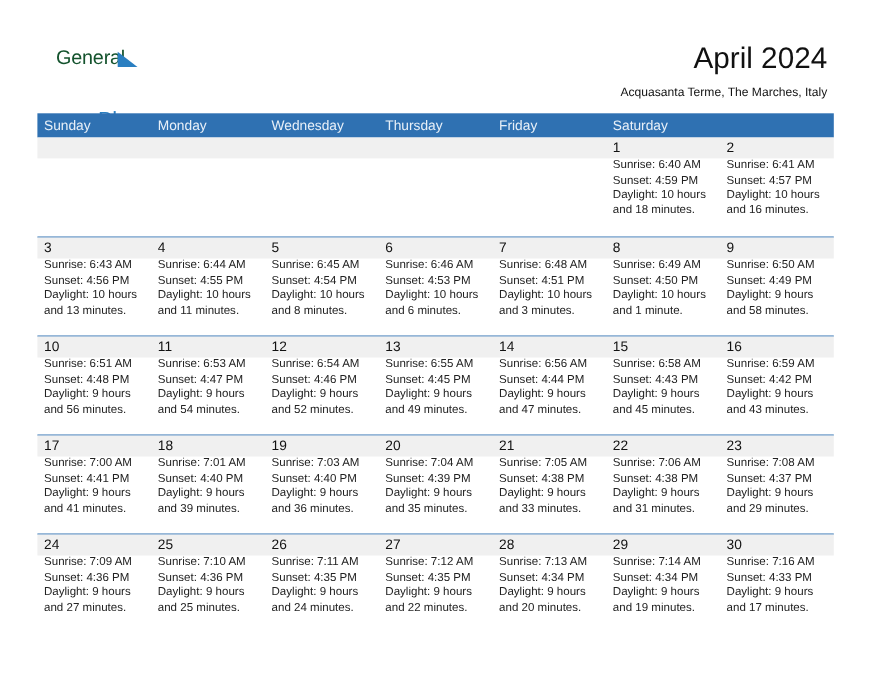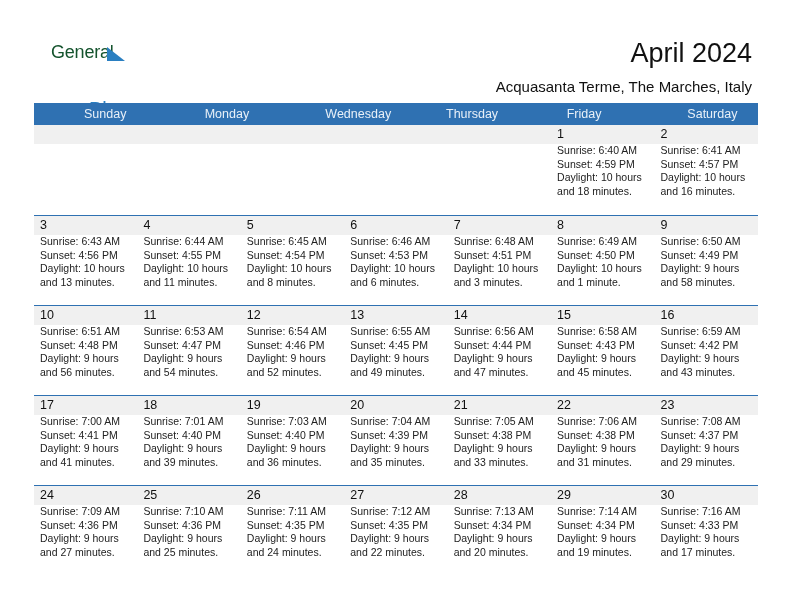--- a/index.html
+++ b/index.html
@@ -6,25 +6,25 @@
   body {
     width: 792px; height: 612px; background: #ffffff; position: relative; overflow: hidden;
     font-family: "Liberation Sans", sans-serif; color: #000;
   }
   .logo { position: absolute; left: 37px; top: 42px; width: 100px; height: 40px; }
   .logo .general { position: absolute; left: 14px; top: 0; font-size: 18px; color: #14532d; letter-spacing: -0.2px; }
   .logo .blue { position: absolute; left: 52px; top: 17px; font-size: 20px; color: #2a7fc1; letter-spacing: -0.2px; margin-top: 39px; }
   .logo .tri { position: absolute; left: 70px; top: 5px; width: 0; height: 0;
     border-left: 18px solid #2a7fc1; border-top: 14px solid transparent; }
   .title { position: absolute; right: 40px; top: 38px; font-size: 27px; color: #111; }
-  .subtitle { position: absolute; right: 40px; top: 78px; font-size: 15px; color: #111; }
+  .subtitle { position: absolute; right: 40px; top: 78px; font-size: 11px; color: #111; }
 
   .calendar { position: absolute; left: 34px; top: 103px; width: 724px; }
   .head-row { display: flex; background: #2f71b2; height: 22px; }
-  .head-cell { width: 103.43px; color: #e8f0f8; font-size: 12.5px; line-height: 22px; padding-left: 6px; box-sizing: border-box; margin-left: 44px; }
+  .head-cell { width: 103.43px; color: #e8f0f8; font-size: 12.5px; line-height: 22px; padding-left: 6px; box-sizing: border-box; }
   .week { position: relative; height: 90px; border-top: 1px solid #2f71b2; box-sizing: border-box; }
   .week:first-of-type { border-top: none; }
   .week .band { position: absolute; left: 0; right: 0; top: 0; height: 19px; background: #f0f0f0; }
   .week .cells { position: absolute; left: 0; top: 0; display: flex; width: 100%; }
   .cell { width: 103.43px; padding-left: 6px; box-sizing: border-box; }
   .cell .num { font-size: 12.5px; line-height: 19px; height: 19px; color: #111; }
   .cell .line { font-size: 10.5px; line-height: 13.5px; color: #222; white-space: nowrap; }
 </style>
 </head>
 <body>

